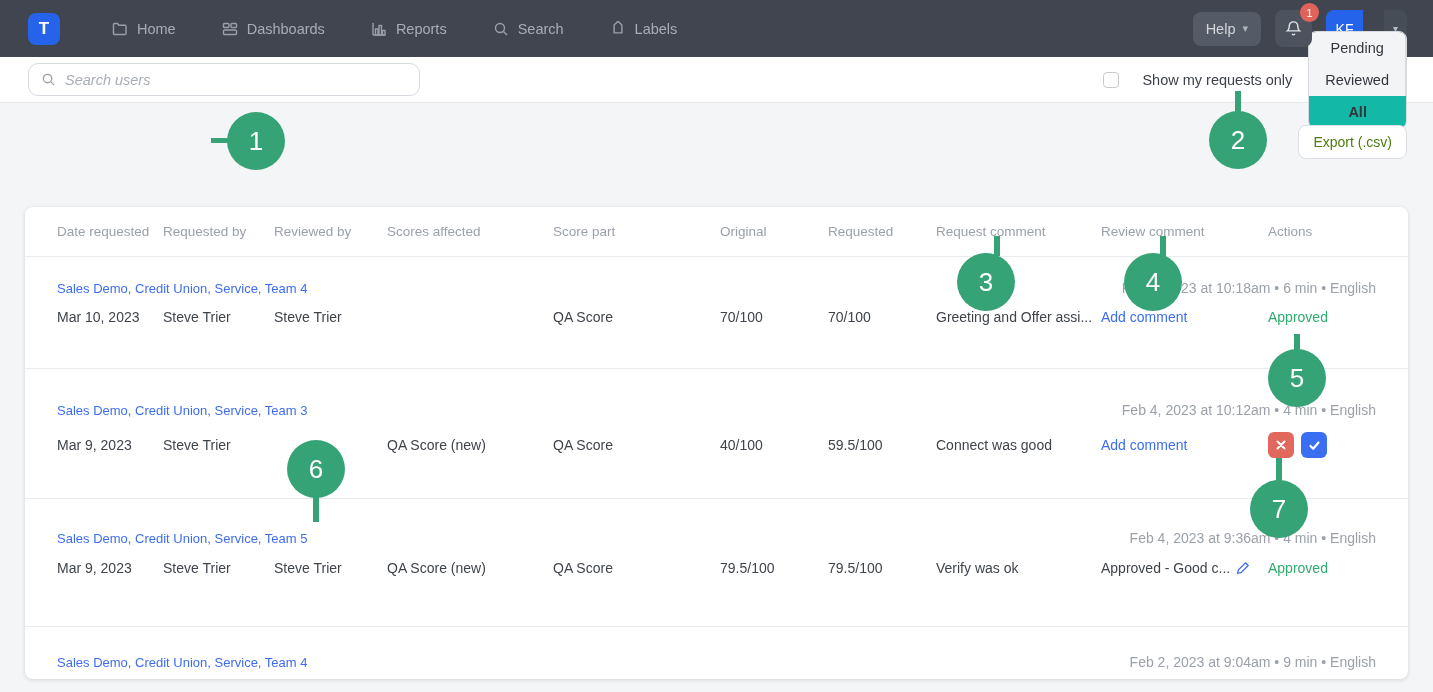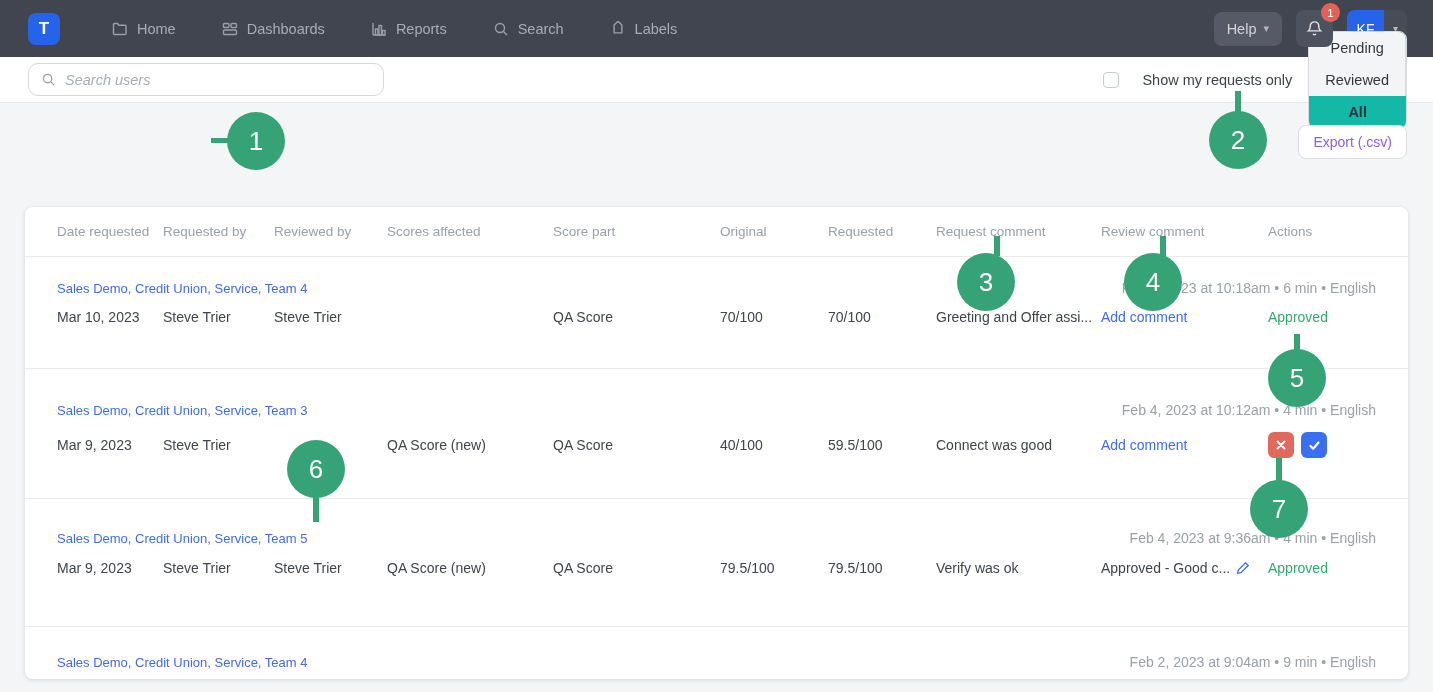--- a/index.html
+++ b/index.html
@@ -15,49 +15,49 @@
   .nav-item { display:flex; align-items:center; gap:9px; color:#a7adb8; font-size:14.5px; cursor:pointer; }
   .nav-item svg { stroke:#9aa0ab; }
   .nav-right { margin-left:auto; display:flex; align-items:center; gap:14px; }
   .help-btn { background:#545a66; color:#d3d6db; border:none; border-radius:8px; padding:9px 13px;
               font-size:14.5px; display:flex; align-items:center; gap:7px; font-family:inherit; }
   .help-caret { font-size:11px; color:#aeb3bc; }
   .bell-wrap { position:relative; width:37px; height:37px; background:#4d535e; border-radius:8px;
                display:flex; align-items:center; justify-content:center; }
   .badge { position:absolute; top:-7px; right:-7px; min-width:19px; height:19px; border-radius:50%;
            background:#e0635b; color:#fff; font-size:11.5px; display:flex; align-items:center; justify-content:center; }
-  .avatar-group { display:flex; }
+  .avatar-group { display:flex;gap:21px; }
   .avatar { width:37px; height:37px; background:#2563eb; border-radius:8px 0 0 8px; color:#fff;
             font-size:14px; display:flex; align-items:center; justify-content:center; }
   .avatar-caret { width:23px; height:37px; background:#474d57; border-radius:0 8px 8px 0; color:#b6bbc3;
                   font-size:10px; display:flex; align-items:center; justify-content:center; }
 
   
   .filterbar { height:46px; background:#fff; border-bottom:1px solid #e6e8eb; display:flex; align-items:center;
                padding:0 26px 0 28px; }
-  .search-box { width:356px; height:33px; border:1px solid #d5d9de; border-radius:10px; display:flex;
+  .search-box { width:392px; height:33px; border:1px solid #d5d9de; border-radius:10px; display:flex;
                 align-items:center; padding:0 12px; gap:9px; background:#fff; }
   .search-box input { border:none; outline:none; flex:1; font-size:14.5px; font-style:italic; color:#6b7077;
                       font-family:inherit; background:transparent; }
   .search-box input::placeholder { color:#a9aeb5; }
   .filter-right { margin-left:auto; display:flex; align-items:center; gap:16px; }
   .chk-row { display:flex; align-items:flex-start; gap:23px; }
   .chk { width:16px; height:16px; border:1px solid #c6cad0; border-radius:4px; background:#fff; appearance:none; }
   .chk-label { font-size:14.5px; color:#3d424a; }
   .segmented { display:flex; border:1px solid #d7dadf; border-radius:8px; overflow:hidden;flex-direction:column; }
   .seg-btn { padding:8px 16px; font-size:14.5px; color:#33373d; background:#f3f4f6; border:none;
              border-right:1px solid #d7dadf; font-family:inherit; }
   .seg-btn:last-child { border-right:none; }
   .seg-btn.active { background:#14b8a6; font-weight:bold; }
 
   
   .titleband { height:77px; display:flex; align-items:center; padding:0 26px 0 28px; }
   .page-title { font-size:23px; color:#2f3338; font-weight:400; }
   .export-btn { margin-left:auto; background:#fff; border:1px solid #dcdfe4; border-radius:8px;
-                color:#8b5cf6; font-size:14px; padding:8px 14px; font-family:inherit; }
+                color:#4d7c0f; font-size:14px; padding:8px 14px; font-family:inherit; }
 
   
   .card { position:absolute; left:25px; top:200px; width:1383px; height:472px; background:#fff;
           border-radius:8px; box-shadow:0 1px 4px rgba(20,22,26,.14); overflow:hidden;margin-top:7px; }
   .tgrid { display:grid; grid-template-columns:106px 111px 113px 166px 167px 108px 108px 165px 167px 1fr;
            padding:0 32px; align-items:center; }
   .thead { height:50px; border-bottom:1px solid #e9ebee; }
   .th { font-size:13.5px; color:#9ba1a9; }
   .trow { border-bottom:1px solid #e9ebee; display:flex; flex-direction:column; }
   .row-top { display:flex; justify-content:space-between; align-items:center; padding:0 32px; }

